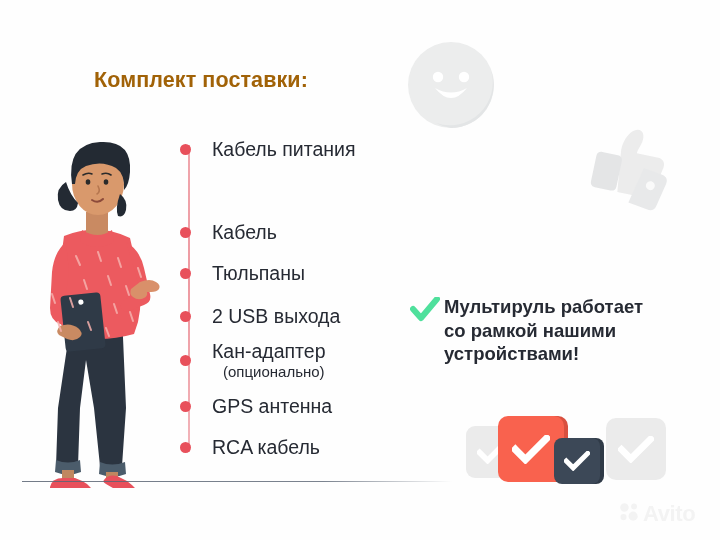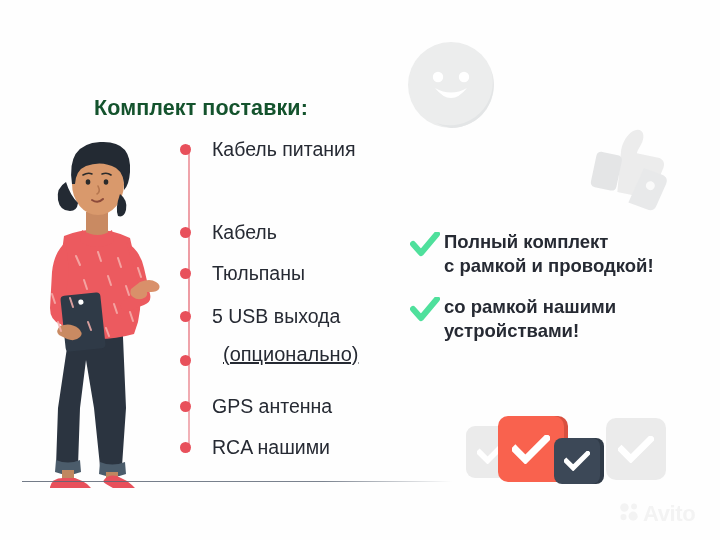--- a/index.html
+++ b/index.html
@@ -34,24 +34,23 @@
     height: 96px;
   }
 
   
   .title {
     position: absolute;
     left: 94px;
     top: 68px;
     font-size: 21.5px;
     font-weight: bold;
-    color: #14532d;
+    color: #a16207;
     letter-spacing: 0.1px;
     white-space: nowrap;
-    margin-top: 28px;
   }
 
   
   .timeline-line {
     position: absolute;
     left: 187.5px;
     top: 145px;
     width: 2px;
     height: 307px;
     background: linear-gradient(to bottom,
@@ -88,26 +87,25 @@
     line-height: 1.05;
   }
   .spec-label {
     font-size: 19.5px;
     color: #262a33;
     white-space: nowrap;
     display: block;
   }
   .spec-sub {
     display: block;
-    font-size: 20px;
+    font-size: 15px;
     color: #262a33;
     white-space: nowrap;
     margin-top: 3px;
     margin-left: 11px;
-    text-decoration: underline;
   }
 
   
   .benefit {
     position: absolute;
     left: 410px;
     display: flex;
     align-items: flex-start;
   }
   .benefit-check {
@@ -296,62 +294,53 @@
     </li>
     <li class="spec-item" style="top:263px">
       <span class="spec-dot"></span>
       <span class="spec-text-wrap">
         <span class="spec-label">Тюльпаны</span>
       </span>
     </li>
     <li class="spec-item" style="top:306px">
       <span class="spec-dot"></span>
       <span class="spec-text-wrap">
-        <span class="spec-label">5 USB выхода</span>
+        <span class="spec-label">2 USB выхода</span>
       </span>
     </li>
     <li class="spec-item" style="top:341px">
       <span class="spec-dot" style="margin-top:14px"></span>
       <span class="spec-text-wrap">
+        <span class="spec-label">Кан-адаптер</span>
         <span class="spec-sub">(опционально)</span>
       </span>
     </li>
     <li class="spec-item" style="top:396px">
       <span class="spec-dot"></span>
       <span class="spec-text-wrap">
         <span class="spec-label">GPS антенна</span>
       </span>
     </li>
     <li class="spec-item" style="top:437px">
       <span class="spec-dot"></span>
       <span class="spec-text-wrap">
-        <span class="spec-label">RCA нашими</span>
+        <span class="spec-label">RCA кабель</span>
       </span>
     </li>
   </ul>
 
-  <div class="benefit" style="top:230px">
-    <span class="benefit-check">
-      <svg viewBox="0 0 30 26" width="30" height="26" aria-hidden="true">
-        <path d="M3 12 L11 21 L27 2" stroke="#4fe09c" stroke-width="6" stroke-linecap="round" stroke-linejoin="round" fill="none"></path>
-      </svg>
-    </span>
-    <span class="benefit-lines">
-      <span class="benefit-line">Полный комплект</span>
-      <span class="benefit-line">с рамкой и проводкой!</span>
-    </span>
-  </div>
 
   <div class="benefit" style="top:295px">
     <span class="benefit-check">
       <svg viewBox="0 0 30 26" width="30" height="26" aria-hidden="true">
         <path d="M3 12 L11 21 L27 2" stroke="#4fe09c" stroke-width="6" stroke-linecap="round" stroke-linejoin="round" fill="none"></path>
       </svg>
     </span>
     <span class="benefit-lines">
+      <span class="benefit-line">Мультируль работает</span>
       <span class="benefit-line">со рамкой нашими</span>
       <span class="benefit-line">устройствами!</span>
     </span>
   </div>
 
   <div class="cards">
     <div class="card" style="left:0px;  top:10px; width:52px; height:52px; background:#ebebeb;">
       <svg viewBox="0 0 34 26" width="30" height="23" aria-hidden="true">
         <path d="M3 13 L12 22 L31 3" stroke="#ffffff" stroke-width="6.5" stroke-linecap="square" stroke-linejoin="miter" fill="none"></path>
       </svg>

